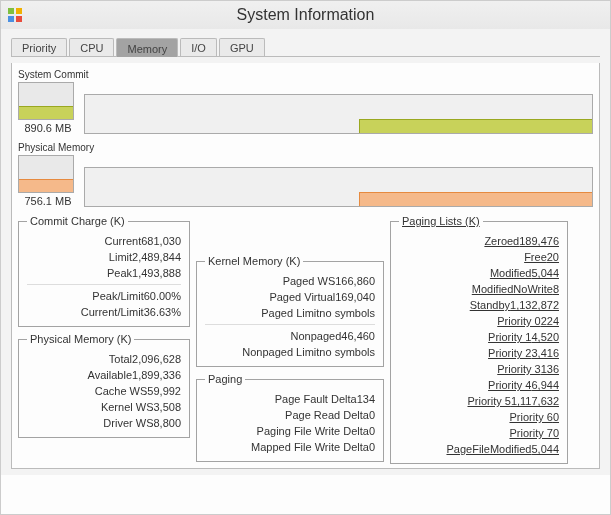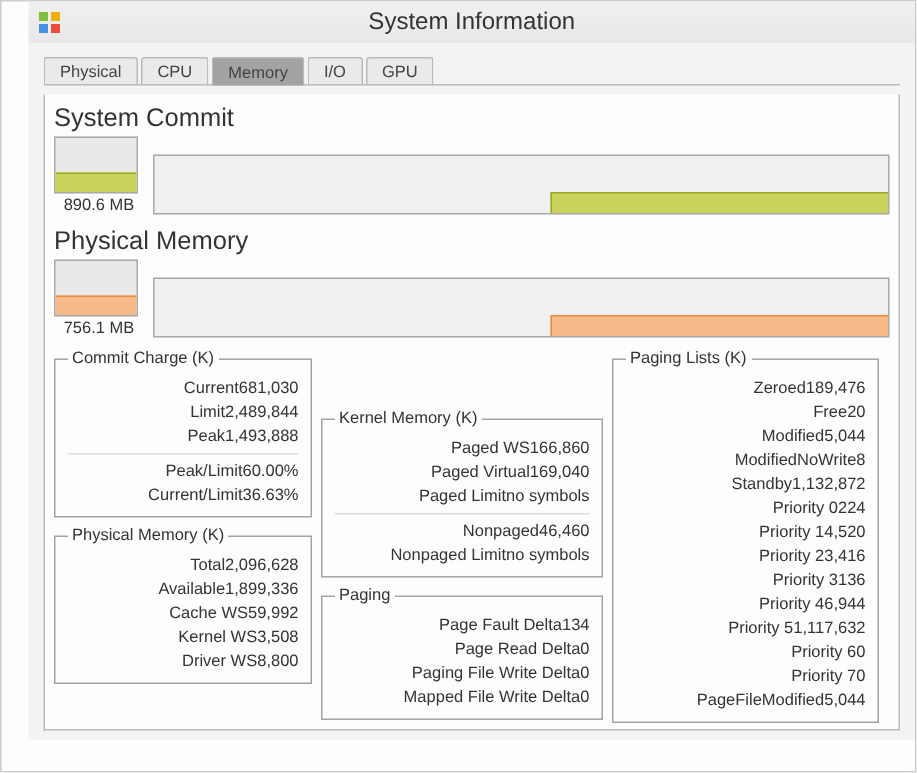--- a/index.html
+++ b/index.html
@@ -1,40 +1,40 @@
 <!DOCTYPE html>
 <html><head>
 <meta charset="utf-8">
 <style>
 * { box-sizing: border-box; margin: 0; padding: 0; }
 body { font-family: "Segoe UI", Tahoma, sans-serif; font-size: 11px; background: #fff; color: #333; }
-.window { width: 611px; height: 515px; background: #fdfdfd; border: 1px solid #ccc; position: relative; box-shadow: 0 3px 10px rgba(0,0,0,0.25); padding-left: 18px; }
+.window { width: 611px; height: 515px; background: #fdfdfd; border: 1px solid #ccc; position: relative; box-shadow: 0 3px 10px rgba(0,0,0,0.25); }
 .titlebar { height: 28px; background: linear-gradient(#f0f0f0, #e8e8e8); display: flex; align-items: center; padding: 0 6px; }
 .titlebar .title { flex: 1; text-align: center; font-size: 16px; color: #333; }
 .titlebar .logo { width: 16px; height: 16px; display: flex; flex-wrap: wrap; }
 .titlebar .logo span { width: 6px; height: 6px; margin: 1px; }
 .client { padding: 2px 10px 6px 10px; background: #f3f3f3; }
 .tabstrip { display: flex; align-items: flex-end; border-bottom: 1px solid #bbb; height: 22px; margin: 4px 0 6px 0; }
 .tab { padding: 3px 10px 2px 10px; border: 1px solid #bbb; border-bottom: none; margin-right: 2px; background: #eaeaea; border-radius: 2px 2px 0 0; color: #444; cursor: pointer; position: relative; }
 .tab.active { background: #a3a3a3; top: 1px; padding-top: 4px; }
 .content { background: #fdfdfd; padding: 4px 2px 0 2px; border: 1px solid #bbb; border-top: none; }
 .chartblock { margin: 2px 4px 8px 4px; }
-.chartblock .label { font-size: 17px; color: #333; margin-bottom: 2px; }
+.chartblock .label { font-size: 10px; color: #333; margin-bottom: 2px; }
 .chartrow { display: flex; align-items: flex-end; gap: 6px; }
 .mini { width: 60px; }
 .mini-box { width: 56px; height: 38px; border: 1px solid #aaa; background: #e9e9e9; position: relative; }
 .mini-fill { position: absolute; bottom: 0; left: 0; right: 0; }
 .mini-caption { text-align: center; font-size: 11px; color: #333; margin-top: 2px; }
 .bigchart { flex: 1; height: 40px; border: 1px solid #aaa; background: #f0f0f0; position: relative; overflow: hidden; }
 .bigfill { position: absolute; bottom: 0; }
 .groups { display: flex; gap: 6px; margin: 0 4px; padding-bottom: 4px; }
 .col { display: flex; flex-direction: column; gap: 6px; }
 .col1 { width: 172px; }
 .col2 { width: 188px; margin-top: 40px; }
-.col3 { width: 178px; }
+.col3 { width: 178px; text-decoration: underline; }
 fieldset { border: 1px solid #a3a3a3; padding: 6px 8px 6px 8px; }
 legend { font-size: 11px; color: #333; padding: 0 3px; }
 .row { display: flex; justify-content: flex-end; line-height: 16px; }
 .row .k { color: #333; }
 .row .v { color: #333; }
 .indent { padding-left: 14px; }
 .sep { height: 1px; background: #ddd; margin: 3px 0; }
 </style>
 </head>
 <body>
@@ -46,21 +46,21 @@
         <span style="background:#f0b000"></span>
       <span style="background:#4a90e2"></span>
         <span style="background:#e94b3c"></span>
     </span>
     <span class="title">System Information</span>
     <span style="width:16px"></span>
   </div>
 
   <div class="client">
     <div class="tabstrip">
-      <div class="tab">Physical</div>
+      <div class="tab">Priority</div>
       <div class="tab">CPU</div>
       <div class="tab active">Memory</div>
       <div class="tab">I/O</div>
       <div class="tab">GPU</div>
     </div>
 
     <div class="content">
 
       <div class="chartblock">
         <div class="label">System Commit</div>

